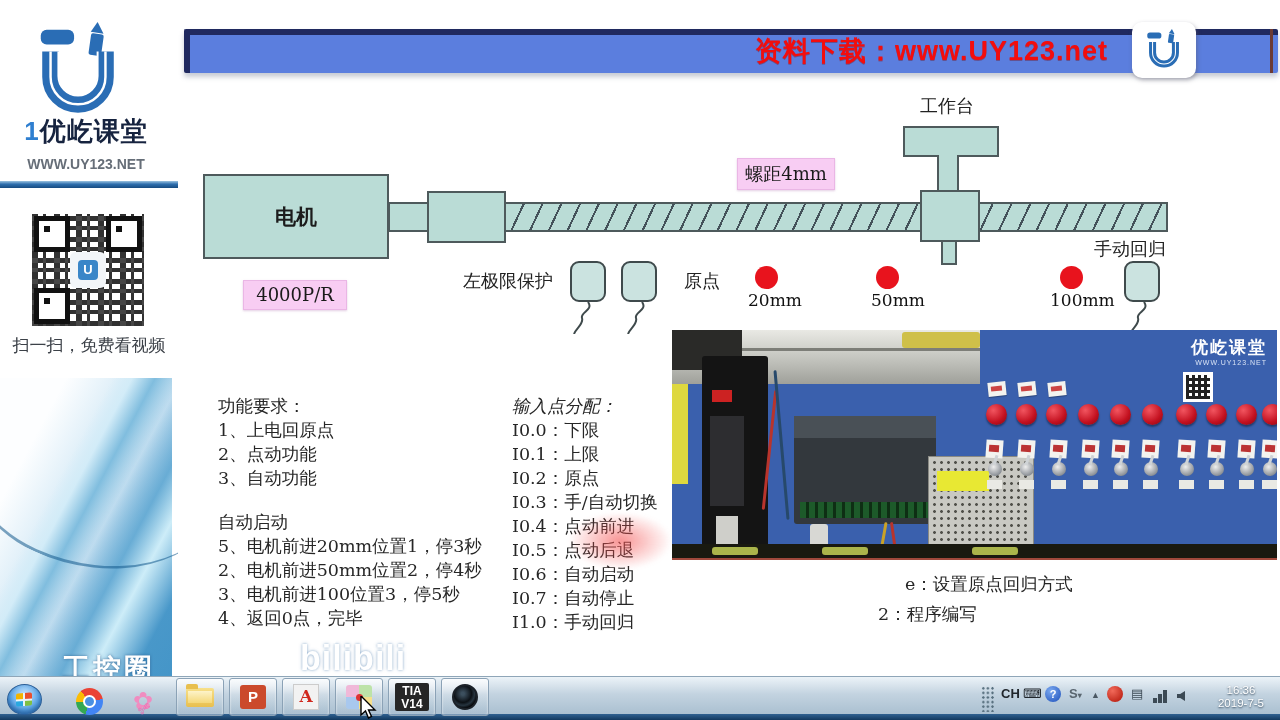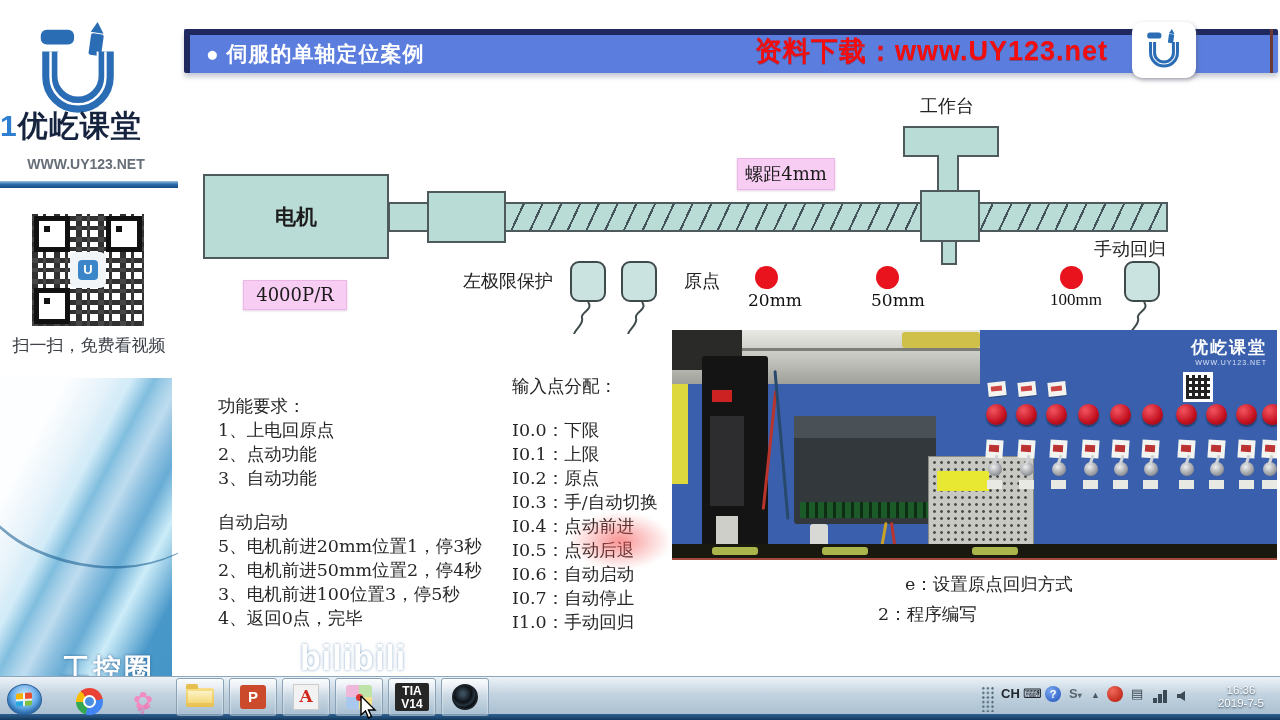--- a/index.html
+++ b/index.html
@@ -6,21 +6,21 @@
   body{width:1280px;height:720px;position:relative;overflow:hidden;background:#fff;
        font-family:"Liberation Sans",sans-serif;}
   .abs{position:absolute;}
 
   
   #sidebar{left:0;top:0;width:178px;height:676px;background:#fff;overflow:hidden;}
   #sidebar .top-streak{left:-40px;top:-30px;width:140px;height:120px;
      background:linear-gradient(125deg,rgba(140,195,230,.55) 0 18px,rgba(255,255,255,0) 18px 30px,rgba(120,180,220,.35) 30px 44px,rgba(255,255,255,0) 44px);
      transform:rotate(-8deg);}
   #brand-logo{left:26px;top:22px;width:104px;height:98px;}
-  #brand-name{left:0;top:106px;width:172px;font-size:30px;font-weight:bold;
+  #brand-name{left:0;top:114px;width:172px;text-align:center;font-size:26px;font-weight:bold;
      color:#16233f;letter-spacing:1px;font-family:"Liberation Sans",sans-serif;}
   #brand-name b{color:#2f7fd0;}
   #brand-site{left:0;top:156px;width:172px;text-align:center;font-size:14px;font-weight:bold;color:#666e78;}
   #sidebar-divider{left:0;top:181px;width:178px;height:7px;
      background:linear-gradient(#9cc3e0,#2e6fae 45%,#174b80);}
   #qr{left:28px;top:210px;width:112px;height:112px;background:#fff;border:4px solid #fff;}
   .qr-noise{position:absolute;inset:0;
      background:
        repeating-linear-gradient(90deg,#1b1b1b 0 6px,transparent 6px 11px,#1b1b1b 11px 14px,transparent 14px 22px),
        repeating-linear-gradient(0deg,#1b1b1b 0 5px,transparent 5px 12px,#1b1b1b 12px 16px,transparent 16px 21px);
@@ -225,21 +225,20 @@
         <span>U</span>
       </div>
   </div>
   <div id="qr-caption" class="abs">扫一扫，免费看视频</div>
   <div id="side-wallpaper" class="abs">
     <div class="curve"></div>
   </div>
 </div>
 
 <div id="header-bar" class="abs">
-  <div id="header-title"><span>●</span> <span>伺服的单轴定位案例</span></div>
   <div id="header-download">资料下载：www.UY123.net</div>
 </div>
 <div id="corner-logo" class="abs">
   <svg viewBox="0 0 100 100">
     <rect x="12" y="10" width="32" height="14" rx="6" fill="#2a6db5"></rect>
     <rect x="60" y="14" width="12" height="20" rx="2" fill="#2a6db5" transform="rotate(8 66 24)"></rect>
     <polygon points="61,12 74,14 68,2" fill="#2a6db5"></polygon>
     <path d="M24 32 v24 a26 26 0 0 0 52 0 v-24" fill="none" stroke="#2a6db5" stroke-width="16"></path>
     <path d="M24 32 v24 a26 26 0 0 0 52 0 v-24" fill="none" stroke="#fff" stroke-width="2.4"></path>
   </svg>
@@ -269,40 +268,40 @@
 <svg class="squiggle" style="left:626px;top:302px;" viewBox="0 0 22 32">
     <path d="M16 0 C22 8 8 10 10 16 C12 22 4 26 2 32" fill="none" stroke="#3f4a4c" stroke-width="2"></path>
   </svg>
 <div id="origin-label" class="abs diag-label">原点</div>
 
 <div class="dot" style="left:755px;top:266px;"></div>
 <div class="dot" style="left:876px;top:266px;"></div>
 <div class="dot" style="left:1060px;top:266px;"></div>
 <div class="dot-label" style="left:748px;top:290px;">20mm</div>
 <div class="dot-label" style="left:871px;top:290px;">50mm</div>
-<div class="dot-label" style="left:1050px;top:290px;font-family:Liberation Serif, serif;">100mm</div>
+<div class="dot-label" style="left:1050px;top:290px;">100mm</div>
 
 <div id="right-limit-label" class="abs diag-label">手动回归</div>
 <div class="sensor" style="left:1124px;top:261px;"></div>
 <svg class="squiggle" style="left:1128px;top:302px;" viewBox="0 0 22 32">
     <path d="M16 0 C22 8 8 10 10 16 C12 22 4 26 2 32" fill="none" stroke="#3f4a4c" stroke-width="2"></path>
   </svg>
 
 <div class="textline" style="left:218px;top:394px;">功能要求：</div>
 <div class="textline" style="left:218px;top:418px;">1、上电回原点</div>
 <div class="textline" style="left:218px;top:442px;">2、点动功能</div>
 <div class="textline" style="left:218px;top:466px;">3、自动功能</div>
 
 <div class="textline" style="left:218px;top:510px;">自动启动</div>
 <div class="textline" style="left:218px;top:534px;">5、电机前进20mm位置1，停3秒</div>
 <div class="textline" style="left:218px;top:558px;">2、电机前进50mm位置2，停4秒</div>
 <div class="textline" style="left:218px;top:582px;">3、电机前进100位置3，停5秒</div>
 <div class="textline" style="left:218px;top:606px;">4、返回0点，完毕</div>
 
-<div class="textline" style="left:512px;top:374px;">输入点分配：</div>
+<div class="textline" style="left:512px;top:394px;font-style:italic;">输入点分配：</div>
 <div class="textline" style="left:512px;top:418px;">I0.0：下限</div>
 <div class="textline" style="left:512px;top:442px;">I0.1：上限</div>
 <div class="textline" style="left:512px;top:466px;">I0.2：原点</div>
 <div class="textline" style="left:512px;top:490px;">I0.3：手/自动切换</div>
 <div class="textline" style="left:512px;top:514px;">I0.4：点动前进</div>
 <div class="textline" style="left:512px;top:538px;">I0.5：点动后退</div>
 <div class="textline" style="left:512px;top:562px;">I0.6：自动启动</div>
 <div class="textline" style="left:512px;top:586px;">I0.7：自动停止</div>
 <div class="textline" style="left:512px;top:610px;">I1.0：手动回归</div>
 

